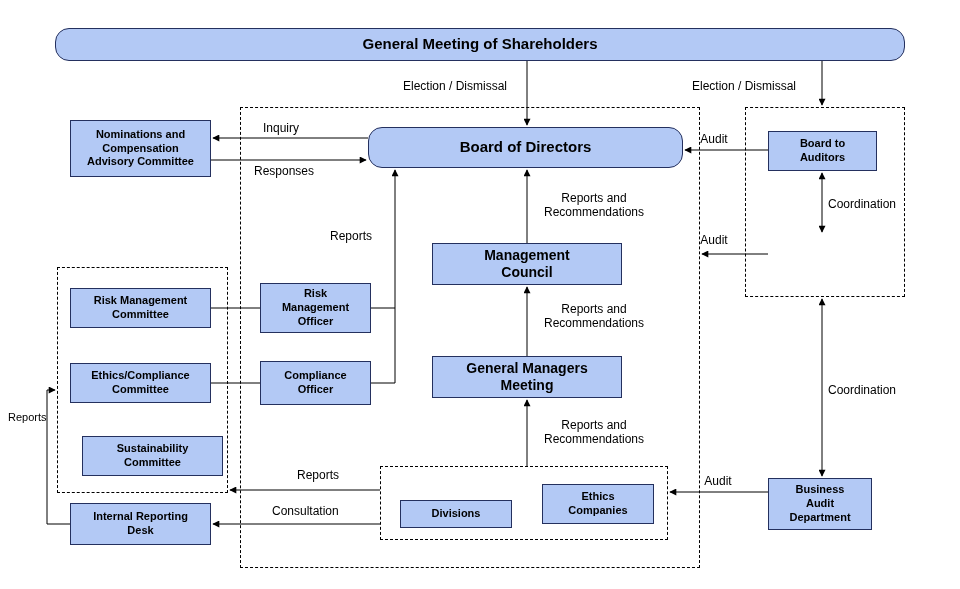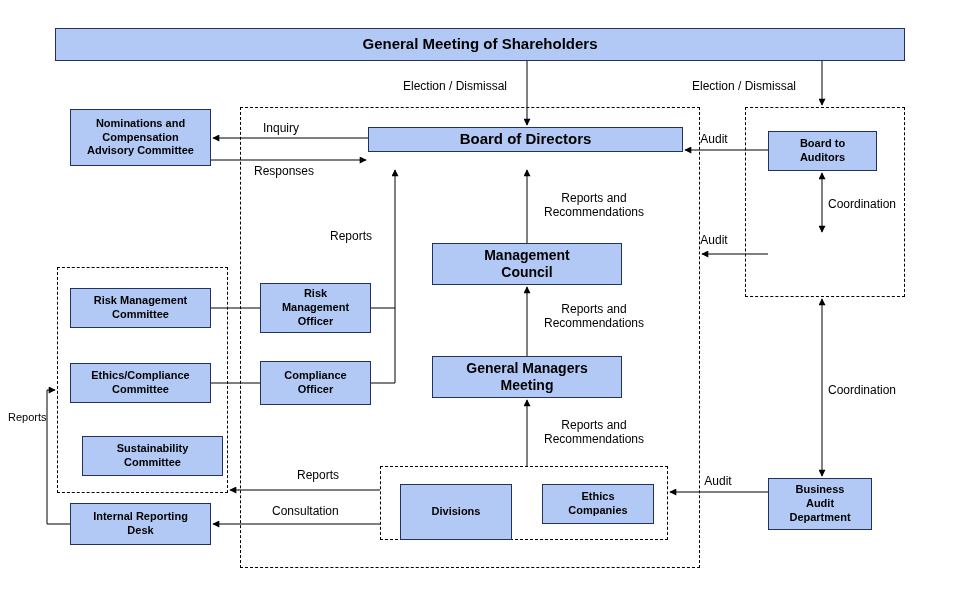--- a/index.html
+++ b/index.html
@@ -39,21 +39,21 @@
     border: 1px solid var(--box-border, #24305e);
     display: flex;
     align-items: center;
     justify-content: center;
     text-align: center;
     font-weight: bold;
     font-size: 11px;
     line-height: 1.25;
     white-space: pre-line;
   }
-  .node-xl { font-size: 15px; }
+  .node-xl { font-size: 15px; border-radius: 14px; }
   .node-lg { font-size: 14px; }
   .lbl {
     position: absolute;
     z-index: 3;
     font-size: 12px;
     line-height: 1.2;
     white-space: pre-line;
     text-align: center;
   }
   .lbl.center { text-align: center; }
@@ -92,22 +92,22 @@
     <line x1="822" y1="202" x2="822" y2="232" marker-end="url(#arr)"></line>
     <line x1="822" y1="388" x2="822" y2="299" marker-end="url(#arr)"></line>
     <line x1="822" y1="388" x2="822" y2="476" marker-end="url(#arr)"></line>
     <line x1="768" y1="492" x2="670" y2="492" marker-end="url(#arr)"></line>
     <line x1="380" y1="490" x2="230" y2="490" marker-end="url(#arr)"></line>
     <line x1="380" y1="524" x2="213" y2="524" marker-end="url(#arr)"></line>
     <polyline points="70,524 47,524 47,390 55,390" marker-end="url(#arr)"></polyline>
   </svg>
 
   <div class="node node-xl" style="left:55px; top:28px; width:850px; height:33px">General Meeting of Shareholders</div>
-  <div class="node node-xl" style="left:368px; top:127px; width:315px; height:25px">Board of Directors</div>
-  <div class="node" style="left:70px; top:109px; width:141px; height:57px">Nominations and
+  <div class="node node-xl" style="left:368px; top:127px; width:315px; height:41px">Board of Directors</div>
+  <div class="node" style="left:70px; top:120px; width:141px; height:57px">Nominations and
 Compensation
 Advisory Committee</div>
   <div class="node" style="left:768px; top:131px; width:109px; height:40px">Board to
 Auditors</div>
   <div class="node node-lg" style="left:432px; top:243px; width:190px; height:42px">Management
 Council</div>
   <div class="node node-lg" style="left:432px; top:356px; width:190px; height:42px">General Managers
 Meeting</div>
   <div class="node" style="left:70px; top:288px; width:141px; height:40px">Risk Management
 Committee</div>
@@ -115,21 +115,21 @@
 Management
 Officer</div>
   <div class="node" style="left:70px; top:363px; width:141px; height:40px">Ethics/Compliance
 Committee</div>
   <div class="node" style="left:260px; top:361px; width:111px; height:44px">Compliance
 Officer</div>
   <div class="node" style="left:82px; top:436px; width:141px; height:40px">Sustainability
 Committee</div>
   <div class="node" style="left:70px; top:503px; width:141px; height:42px">Internal Reporting
 Desk</div>
-  <div class="node" style="left:400px; top:484px; width:112px; height:56px">Divisions</div>
+  <div class="node" style="left:400px; top:500px; width:112px; height:28px">Divisions</div>
   <div class="node" style="left:542px; top:484px; width:112px; height:40px">Ethics
 Companies</div>
   <div class="node" style="left:768px; top:478px; width:104px; height:52px">Business
 Audit
 Department</div>
 
   <div class="lbl center" style="left:395px; top:79px; width:120px">Election / Dismissal</div>
   <div class="lbl center" style="left:684px; top:79px; width:120px">Election / Dismissal</div>
   <div class="lbl" style="left:263px; top:121px">Inquiry</div>
   <div class="lbl" style="left:254px; top:164px">Responses</div>

